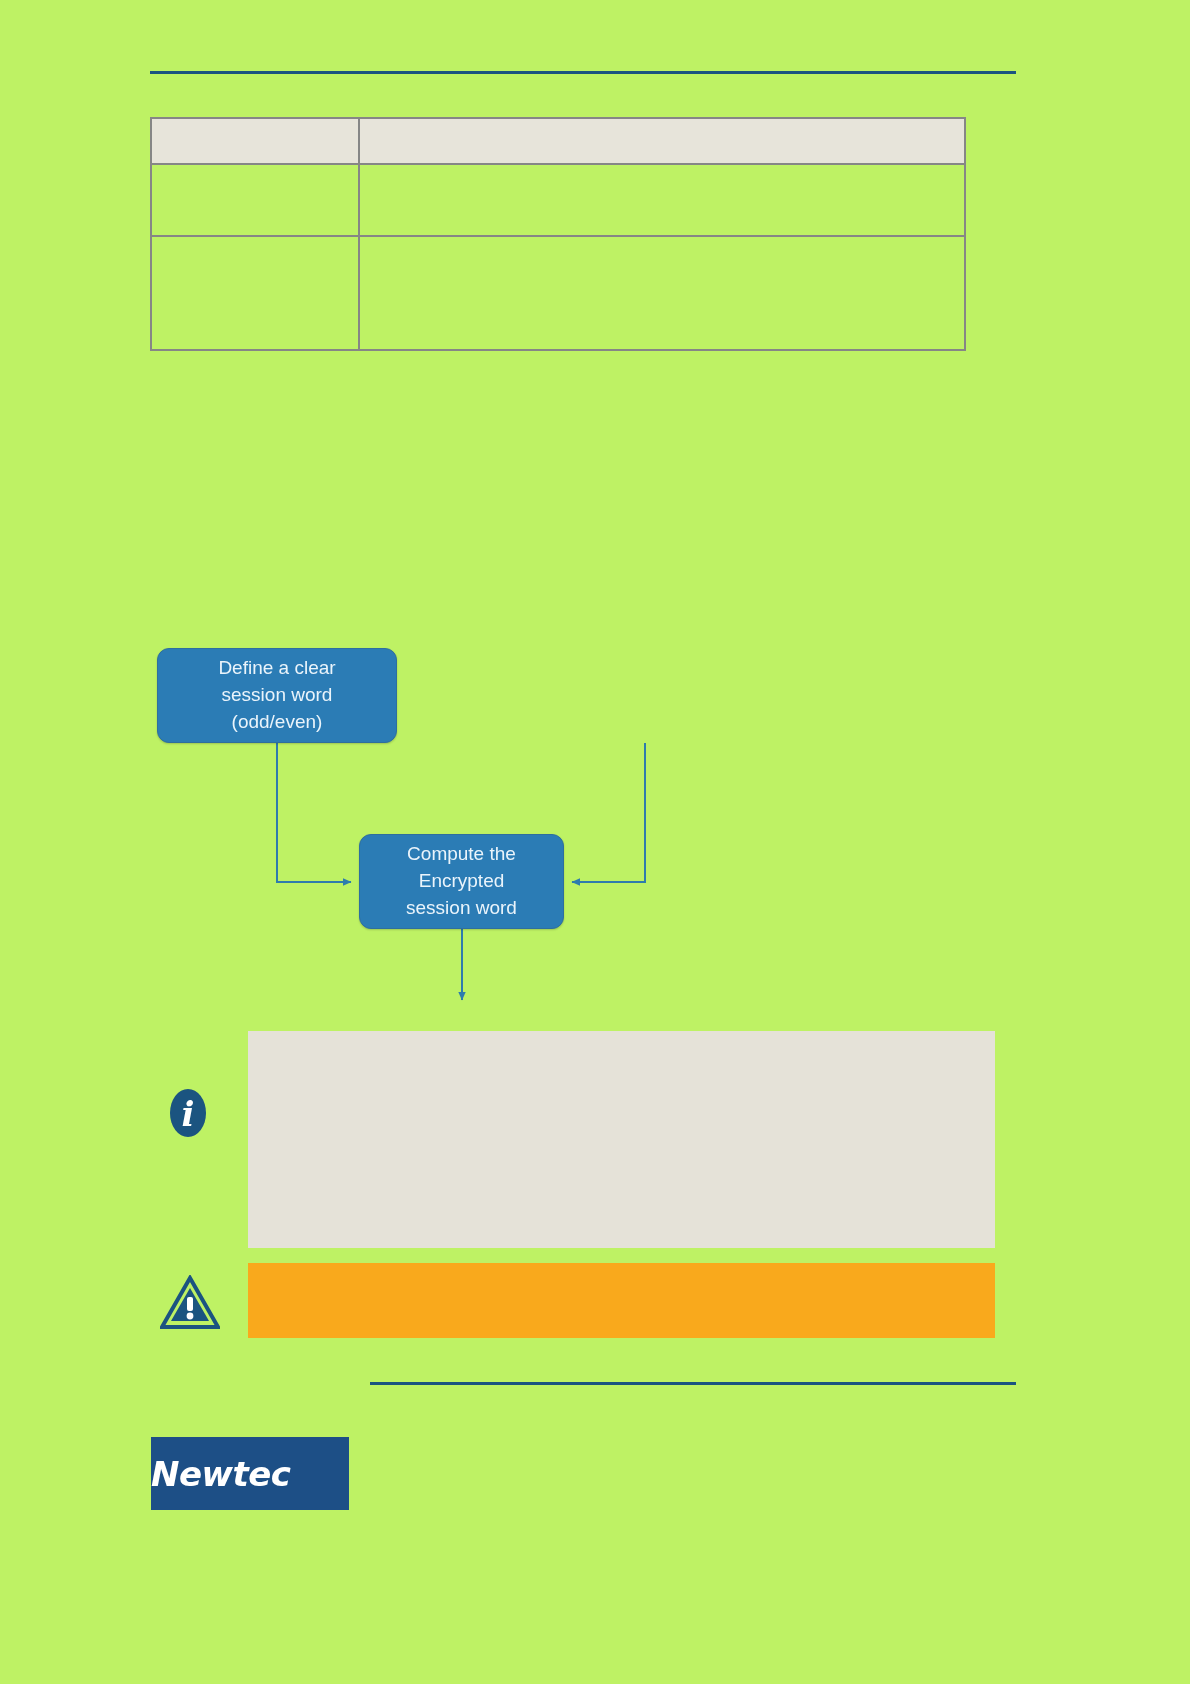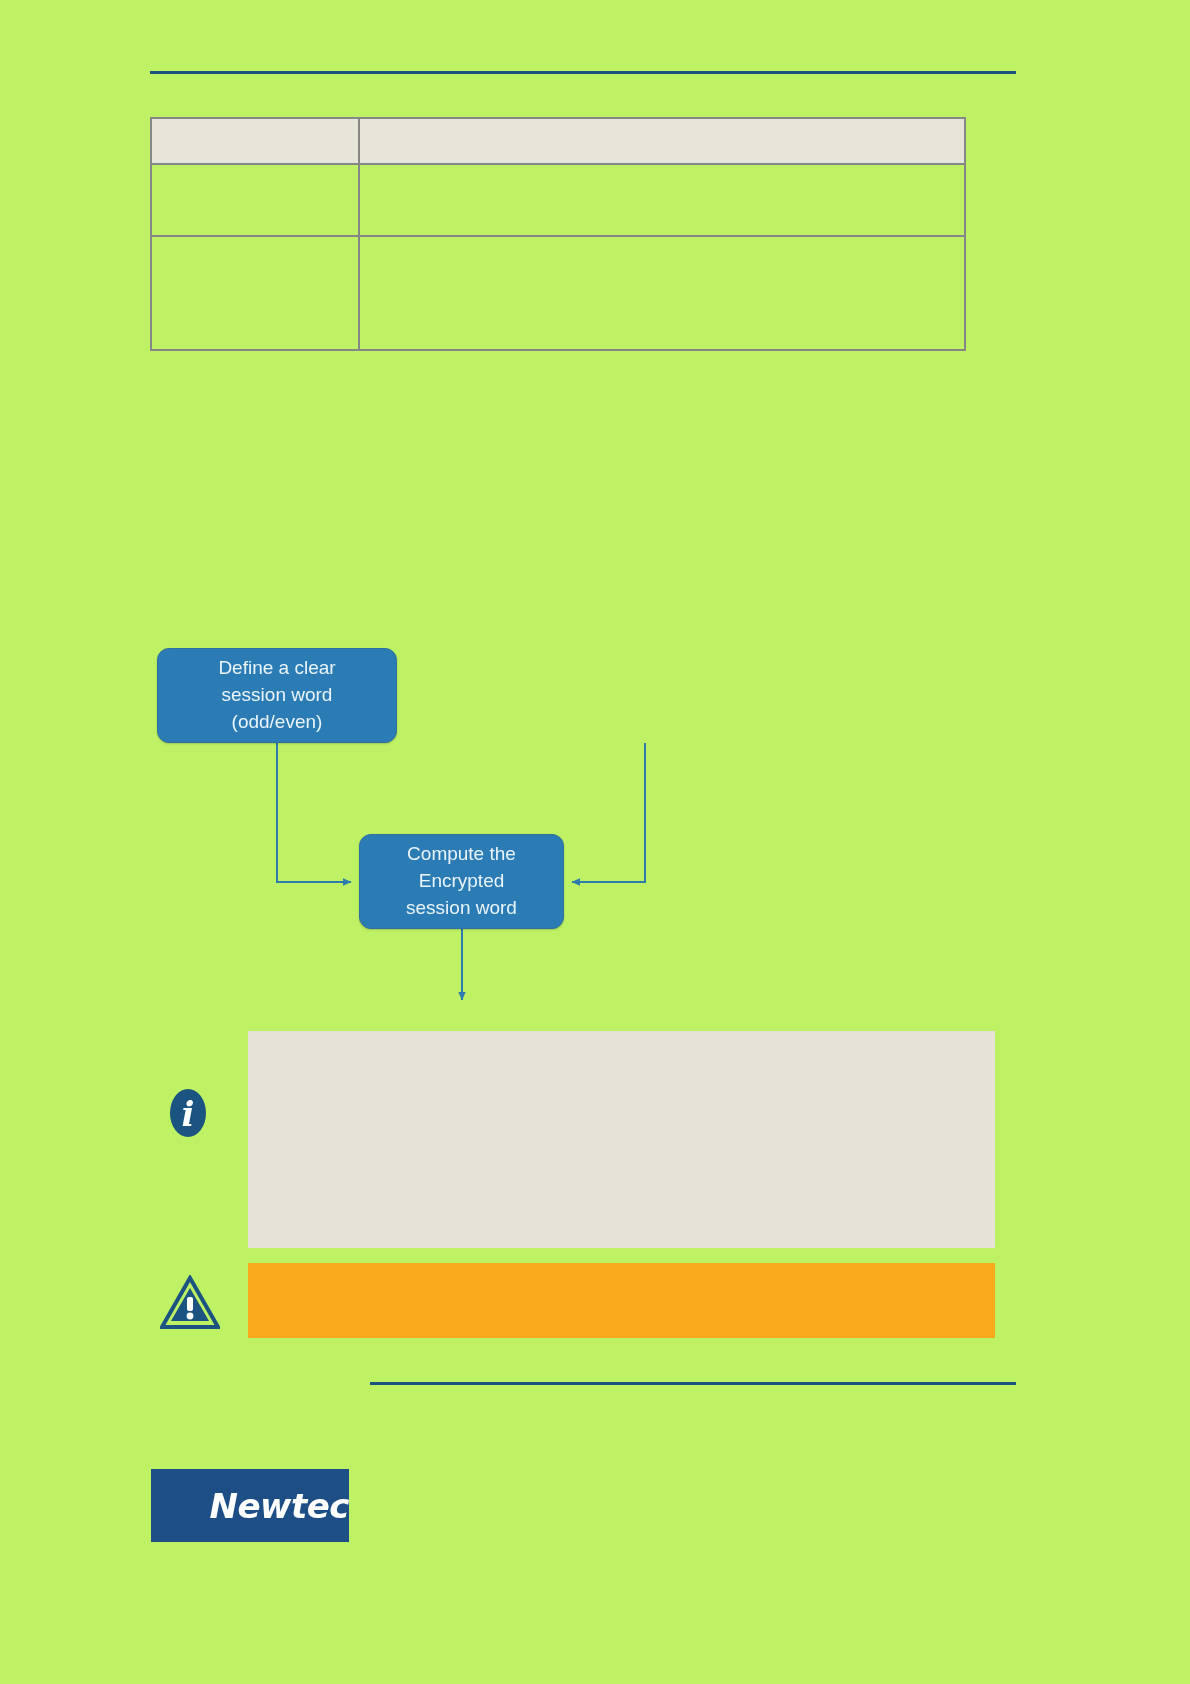--- a/index.html
+++ b/index.html
@@ -162,22 +162,21 @@
   }
   .logo {
     position: absolute;
     left: 151px;
     top: 1437px;
     width: 198px;
     height: 73px;
     background: #1d4f86;
     display: flex;
     align-items: center;
-    justify-content: flex-end;
-    margin-top: 32px;
+    justify-content: flex-start;
   }
   .logo-text {
     color: #ffffff;
     font-family: "DejaVu Sans", sans-serif;
     font-weight: bold;
     font-size: 34px;
     letter-spacing: -0.5px;
     font-style: italic;
   }
 </style>

